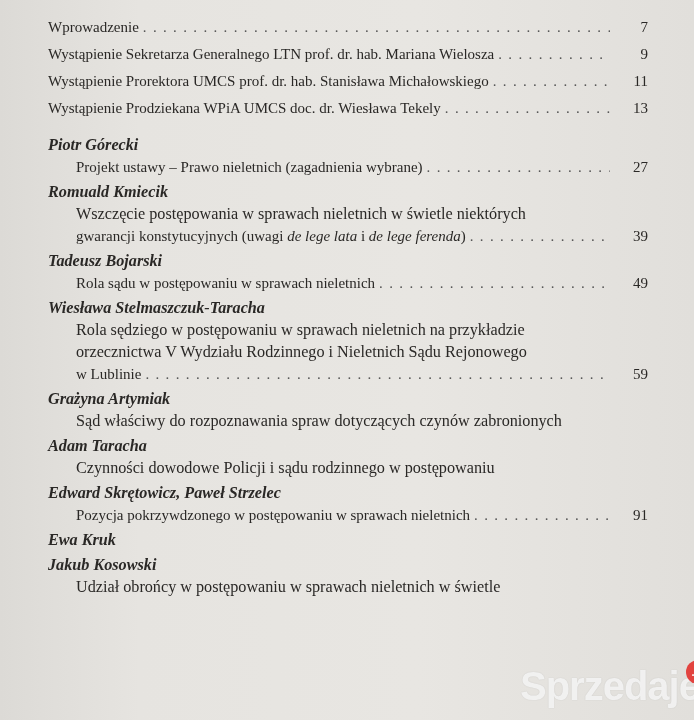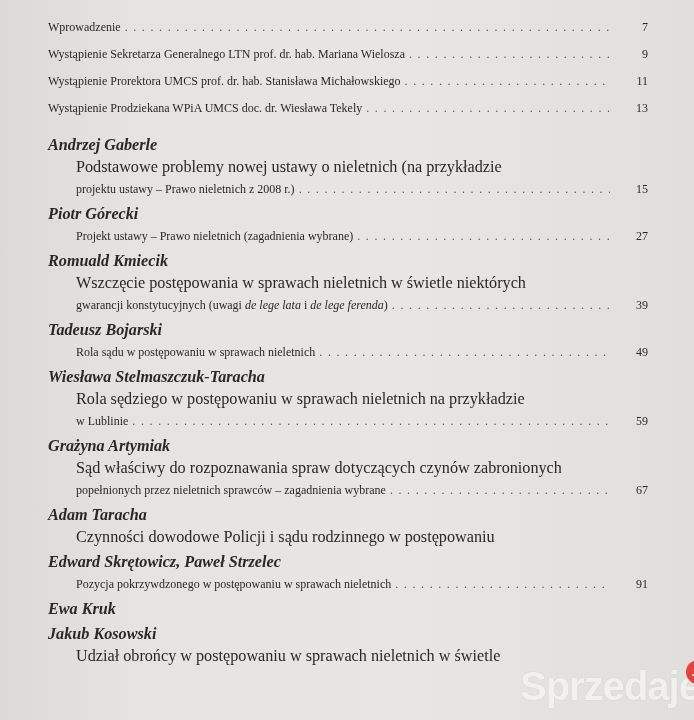--- a/index.html
+++ b/index.html
@@ -7,21 +7,21 @@
     width: 694px; height: 720px; overflow: hidden;
     background: linear-gradient(90deg, #dcdad6 0%, #e6e4e0 20%, #e8e6e2 60%, #e1dfdb 100%);
     font-family: "Liberation Serif", "DejaVu Serif", serif;
     color: #2a2826;
     position: relative;
   }
   .page { position: absolute; left: 0; top: 0; width: 694px; height: 720px; }
   .toc { position: absolute; left: 48px; top: 16px; width: 600px; }
   .line {
     display: flex; align-items: center;
-    font-size: 12px; line-height: 22px; height: 22px;
+    font-size: 15px; line-height: 22px; height: 22px;
     white-space: nowrap;
   }
   .line .txt { flex: 0 0 auto; }
   .line .dots {
     flex: 1 1 auto; overflow: hidden; margin: 0 4px;
     letter-spacing: 5.5px; color: #555;
   }
   .line .dots::before {
     content: ". . . . . . . . . . . . . . . . . . . . . . . . . . . . . . . . . . . . . . . . . . . . . . . . . . . . . . . . . . . . . . . . . . . . . . . .";
     letter-spacing: 1.3px;
@@ -70,29 +70,20 @@
       <span class="txt">Wystąpienie Prorektora UMCS prof. dr. hab. Stanisława Michałowskiego</span>
       <span class="dots"></span>
       <span class="pg">11</span>
     </div>
     <div class="line top-entry" style="margin-bottom:16px;">
       <span class="txt">Wystąpienie Prodziekana WPiA UMCS doc. dr. Wiesława Tekely</span>
       <span class="dots"></span>
       <span class="pg">13</span>
     </div>
 
-    <div class="entry">
-      <div class="author">Andrzej Gaberle</div>
-      <div class="title-line cont">Podstawowe problemy nowej ustawy o nieletnich (na przykładzie</div>
-      <div class="line title-line">
-        <span class="txt">projektu ustawy – Prawo nieletnich z 2008 r.)</span>
-        <span class="dots"></span>
-        <span class="pg">15</span>
-      </div>
-    </div>
 
     <div class="entry">
       <div class="author">Piotr Górecki</div>
       <div class="line title-line">
         <span class="txt">Projekt ustawy – Prawo nieletnich (zagadnienia wybrane)</span>
         <span class="dots"></span>
         <span class="pg">27</span>
       </div>
     </div>
 
@@ -111,35 +102,31 @@
       <div class="line title-line">
         <span class="txt">Rola sądu w postępowaniu w sprawach nieletnich</span>
         <span class="dots"></span>
         <span class="pg">49</span>
       </div>
     </div>
 
     <div class="entry">
       <div class="author">Wiesława Stelmaszczuk-Taracha</div>
       <div class="title-line cont">Rola sędziego w postępowaniu w sprawach nieletnich na przykładzie</div>
+      <div class="title-line cont">orzecznictwa V Wydziału Rodzinnego i Nieletnich Sądu Rejonowego</div>
       <div class="line title-line">
         <span class="txt">w Lublinie</span>
         <span class="dots"></span>
         <span class="pg">59</span>
       </div>
     </div>
 
     <div class="entry">
       <div class="author">Grażyna Artymiak</div>
       <div class="title-line cont">Sąd właściwy do rozpoznawania spraw dotyczących czynów zabronionych</div>
-      <div class="line title-line">
-        <span class="txt">popełnionych przez nieletnich sprawców – zagadnienia wybrane</span>
-        <span class="dots"></span>
-        <span class="pg">67</span>
-      </div>
     </div>
 
     <div class="entry">
       <div class="author">Adam Taracha</div>
       <div class="title-line cont">Czynności dowodowe Policji i sądu rodzinnego w postępowaniu</div>
     </div>
 
     <div class="entry">
       <div class="author">Edward Skrętowicz, Paweł Strzelec</div>
       <div class="line title-line">

